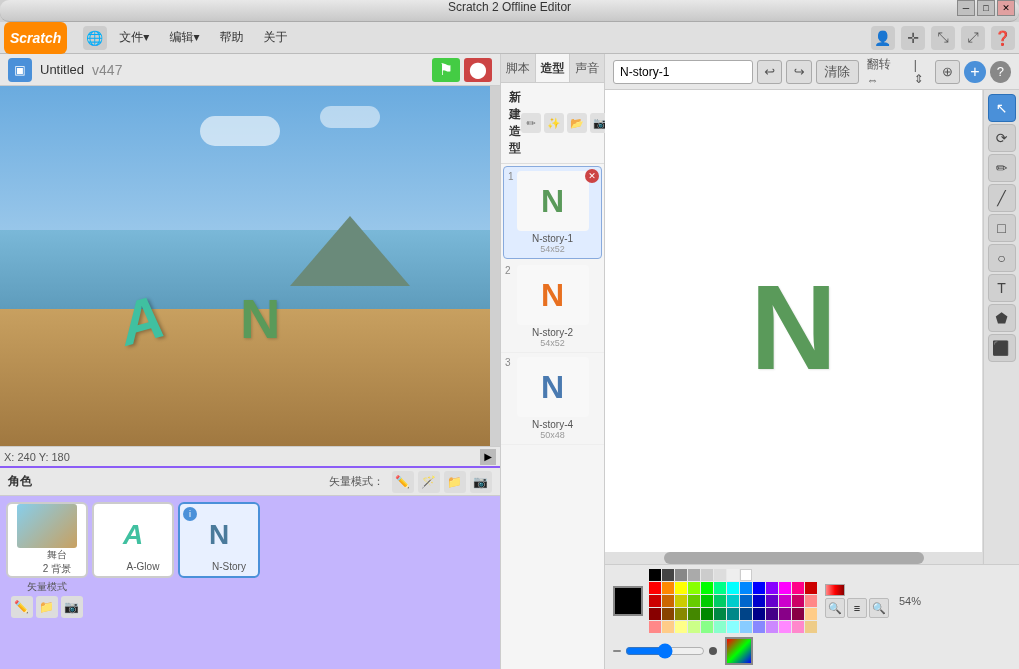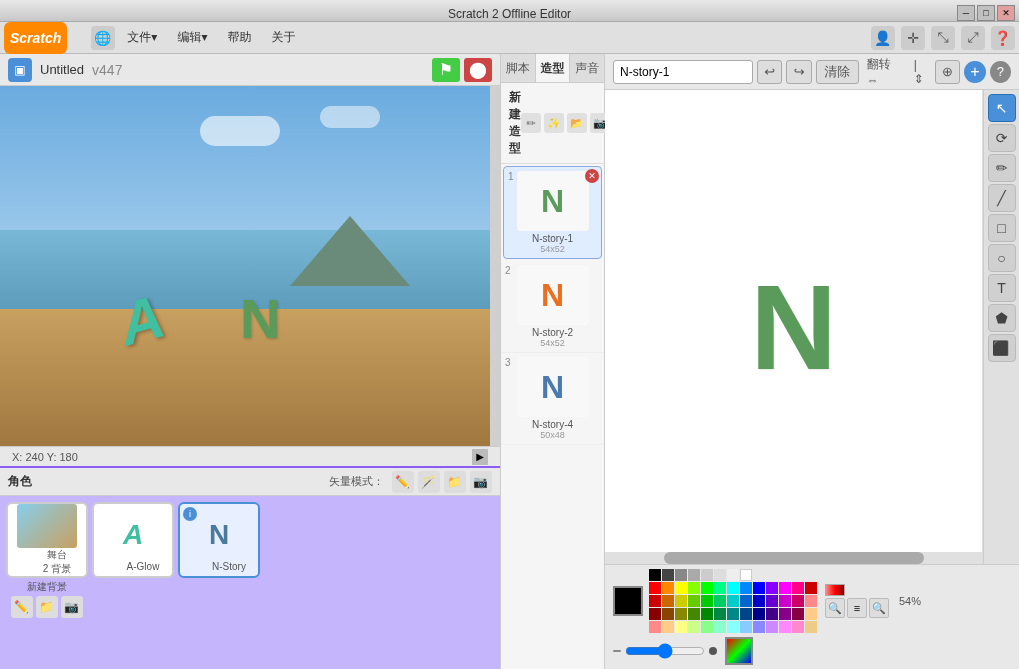--- a/index.html
+++ b/index.html
@@ -3,24 +3,25 @@
   <meta charset="utf-8">
   <style>
     * { box-sizing: border-box; margin: 0; padding: 0; }
     body { font-family: 'Arial', sans-serif; font-size: 12px; background: #d0d0d0; width: 1019px; height: 669px; overflow: hidden; }
     
     
     #titlebar {
       background: linear-gradient(to bottom, #e8e8e8, #c8c8c8);
       height: 22px;
       display: flex;
-      align-items: flex-end;
+      align-items: flex-start;
       justify-content: center;
       border-bottom: 1px solid #aaa;
       position: relative;
+      border-radius: 9px;
     }
     #titlebar .title { font-size: 12px; color: #333; }
     #titlebar .win-controls {
       position: absolute;
       right: 4px;
       display: flex;
       gap: 2px;
     }
     .win-btn {
       width: 18px; height: 16px;
@@ -43,21 +44,21 @@
       gap: 4px;
     }
     .scratch-logo {
       background: #ff8800;
       border-radius: 6px;
       padding: 8px 6px;
       font-size: 14px;
       font-weight: bold;
       color: white;
       font-style: italic;
-      margin-right: 20px;
+      margin-right: 12px;
     }
     .menu-item {
       padding: 4px 8px;
       cursor: pointer;
       border-radius: 3px;
       font-size: 12px;
       color: #333;
     }
     .menu-spacer { flex: 1; }
     .toolbar-icons { display: flex; gap: 6px; align-items: center; }
@@ -165,21 +166,21 @@
       height: 70px;
       background: #6a8a7a;
       clip-path: polygon(50% 0%, 0% 100%, 100% 100%);
     }
 
     #coords-bar {
       background: #e8e8e8;
       height: 20px;
       display: flex;
       align-items: center;
-      padding: 0 12px;
+      padding: 0 4px;
       font-size: 11px;
       color: #555;
       border-top: 1px solid #ccc;
       gap: 28px;
     }
     .coords-right { margin-left: auto; display: flex; align-items: center; }
     .expand-btn { width: 16px; height: 16px; background: #bbb; border: none; cursor: pointer; font-size: 10px; }
 
     
     #chars-panel {
@@ -566,21 +567,21 @@
           <div class="char-icon-btn">📷</div>
         </div>
       </div>
       <div id="chars-list">
 
         <div style="display:flex;flex-direction:column;align-items:center;">
           <div class="char-item">
             <div class="char-thumb char-thumb-stage"></div>
             <div class="char-name">舞台<br>2 背景</div>
           </div>
-          <div style="font-size:10px;color:#555;margin-top:2px;cursor:pointer;">新建背景</div>
+          <div style="font-size:10px;color:#555;margin-top:2px;cursor:pointer;">矢量模式</div>
           <div style="display:flex;gap:3px;margin-top:2px;">
             <div class="char-icon-btn">✏️</div>
             <div class="char-icon-btn">📁</div>
             <div class="char-icon-btn">📷</div>
           </div>
         </div>
 
         <div class="char-item">
           <div class="char-thumb">
             <span class="sprite-thumb-A">A</span>

